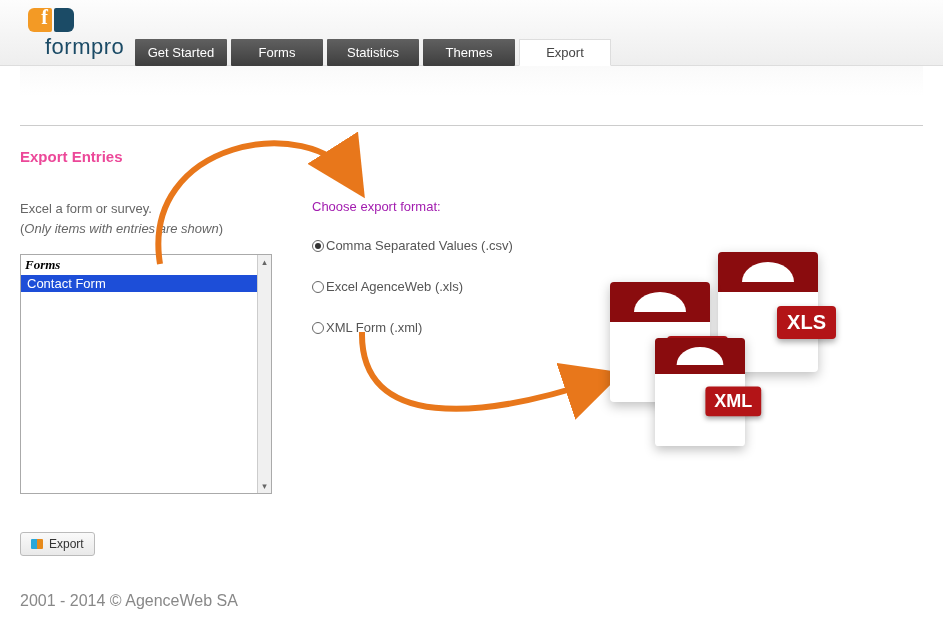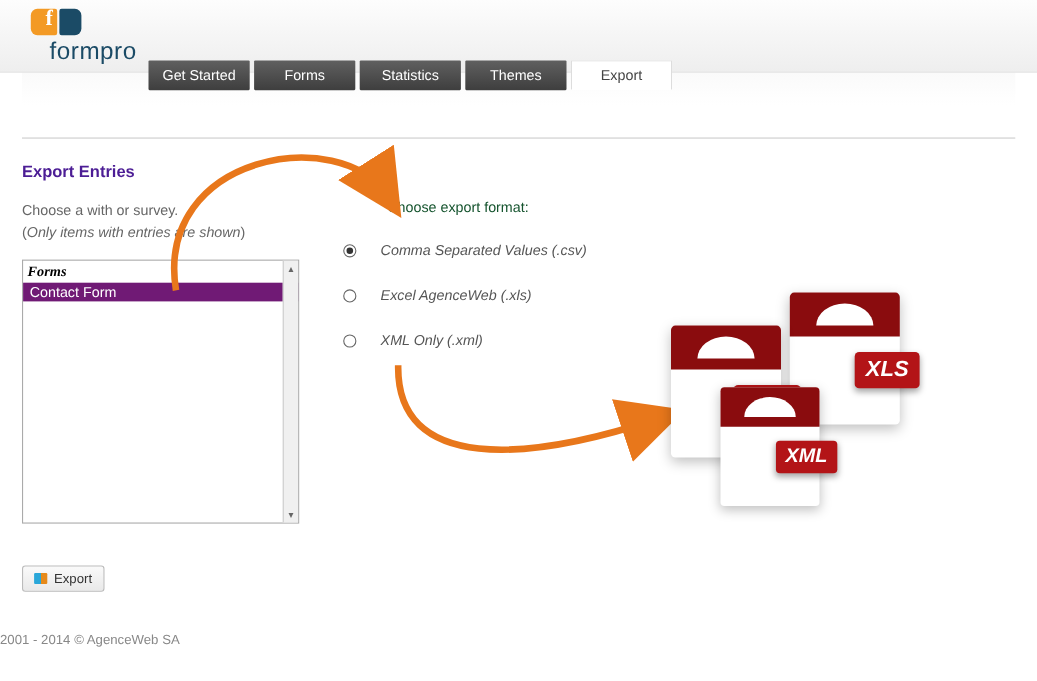--- a/index.html
+++ b/index.html
@@ -51,21 +51,21 @@
     .logo-text {
       color: #1b4b66;
       font-size: 22px;
       letter-spacing: 0.5px;
       margin-top: 2px;
       margin-left: 17px;
     }
     .tabs {
       position: absolute;
       left: 135px;
-      top: 55px;
+      top: 39px;
       display: flex;
       gap: 4px;
     }
     .tab {
       height: 27px;
       line-height: 27px;
       min-width: 92px;
       padding: 0 12px;
       text-align: center;
       color: #fff;
@@ -85,23 +85,23 @@
       padding: 0 20px 0 20px;
     }
     .subheader {
       height: 60px;
       border-bottom: 1px solid #ccc;
       margin-bottom: 22px;
       background: linear-gradient(#fafafa, #fff 50%);
     }
     .page-title {
       font-weight: bold;
-      color: #4c1d95;
+      color: #ec4899;
       font-size: 15px;
-      margin-bottom: 16px;
+      margin-bottom: 34px;
     }
     .cols {
       display: flex;
       gap: 40px;
       position: relative;
     }
     .col-left { width: 252px; }
     .col-right { flex: 1; }
     .hint { color: #666; line-height: 1.5; }
     .hint em { font-style: italic; }
@@ -115,21 +115,21 @@
     }
     .listbox-header {
       font-style: italic;
       font-weight: bold;
       color: #000;
       padding: 2px 4px;
       font-family: Georgia, "Times New Roman", serif;
       font-size: 13px;
     }
     .listbox-item {
-      background: #701a75;
+      background: #1d4ed8;
       color: #fff;
       padding: 1px 6px;
       cursor: pointer;
       font-size: 13px;
     }
     .listbox-scroll {
       position: absolute;
       right: 0; top: 0;
       width: 14px; height: 100%;
       border-left: 1px solid #ccc;
@@ -139,29 +139,28 @@
       justify-content: space-between;
     }
     .scroll-btn {
       height: 14px;
       text-align: center;
       font-size: 9px;
       color: #666;
       line-height: 14px;
       cursor: pointer;
     }
-    .format-label { color: #14532d; margin-left: 40px; }
+    .format-label { color: #a21caf; }
     .radios { margin-top: 24px; }
     .radio-row {
       display: flex;
       align-items: center;
-      gap: 22px;
+      gap: 2px;
       margin-bottom: 26px;
       cursor: pointer;
-      font-style: italic;
     }
     .rb {
       width: 12px; height: 12px;
       border: 1.5px solid #666;
       border-radius: 50%;
       position: relative;
       background: #fff;
     }
     .rb.on::after {
       content: "";
@@ -185,36 +184,36 @@
       cursor: pointer;
     }
     .export-icon {
       width: 12px; height: 10px;
       background: linear-gradient(90deg, #2aa7d9 50%, #e68a1b 50%);
       border-radius: 1px;
     }
     .footer {
       margin-top: 36px;
       color: #888;
-      font-size: 12px;
+      font-size: 16px;
+      padding-left: 20px;
     }
     
     .arrows {
       position: absolute;
       left: 0; top: 0; right: 0; bottom: 0;
       pointer-events: none;
     }
     
     .illust {
       position: absolute;
       left: 610px;
-      top: 266px;
+      top: 252px;
       width: 240px;
       height: 200px;
-      font-style: italic;
     }
     .file-card {
       position: absolute;
       width: 100px;
       height: 120px;
       background: #fff;
       border-radius: 4px;
       box-shadow: 0 4px 12px rgba(0,0,0,0.25);
     }
     .file-top {
@@ -270,21 +269,21 @@
   </div>
 </div>
 
 <div class="content">
   <div class="subheader"></div>
   <div class="page-title">Export Entries</div>
 
   <div class="cols">
     <div class="col-left">
       <div class="hint">
-        <span>Choose a with or survey.</span><br>
+        <span>Excel a form or survey.</span><br>
         (<em>Only items with entries are shown</em>)
       </div>
       <div class="listbox">
         <div class="listbox-header">Forms</div>
         <div class="listbox-item">Contact Form</div>
         <div class="listbox-scroll">
           <div class="scroll-btn">▴</div>
           <div class="scroll-btn">▾</div>
         </div>
       </div>
@@ -300,21 +299,21 @@
         <label class="radio-row">
           <span class="rb on"></span>
           <span class="radio-lbl">Comma Separated Values (.csv)</span>
         </label>
         <label class="radio-row">
           <span class="rb"></span>
           <span class="radio-lbl">Excel AgenceWeb (.xls)</span>
         </label>
         <label class="radio-row">
           <span class="rb"></span>
-          <span class="radio-lbl">XML Only (.xml)</span>
+          <span class="radio-lbl">XML Form (.xml)</span>
         </label>
       </div>
     </div>
   </div>
 </div>
 
 <div class="footer">2001 - 2014 © AgenceWeb SA</div>
 
 <div class="illust">
   <div class="file-card fc-xls">

